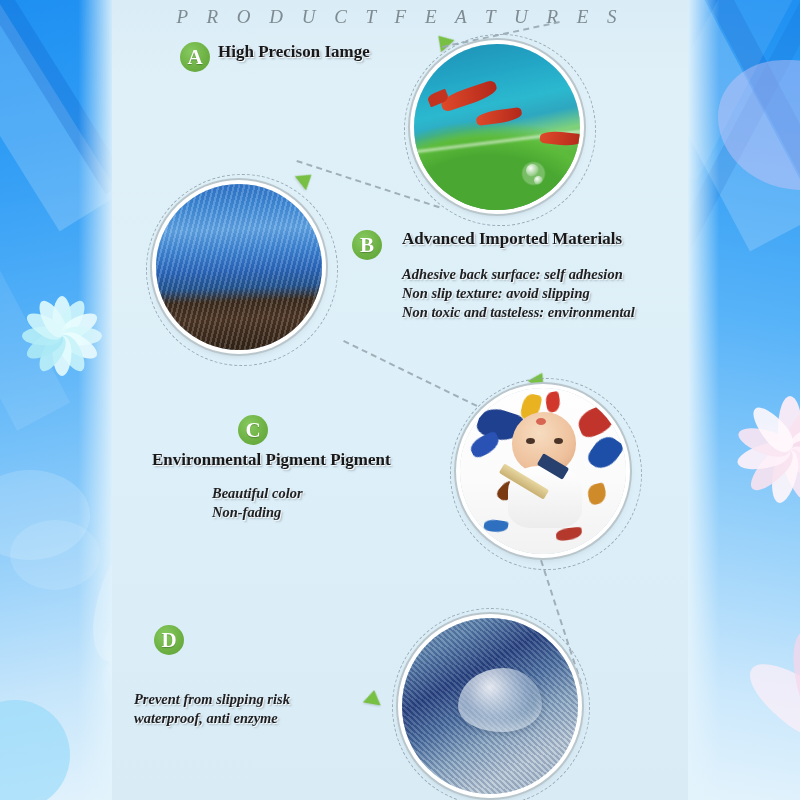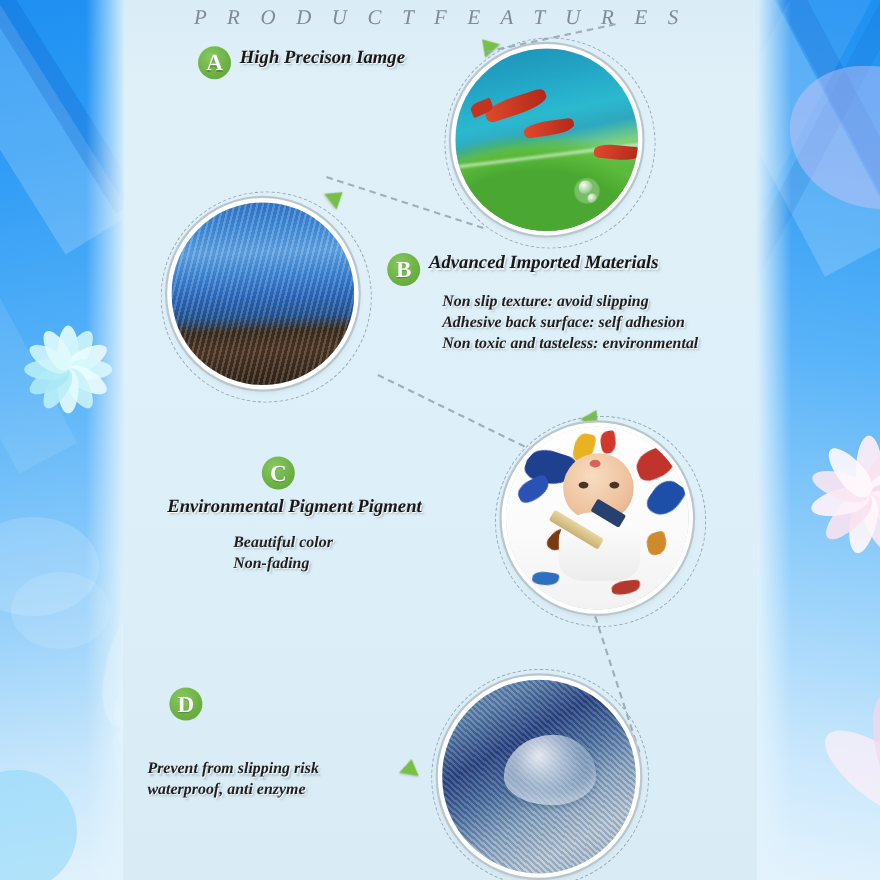--- a/index.html
+++ b/index.html
@@ -85,21 +85,21 @@
     box-shadow:inset 0 -6px 12px rgba(255,255,255,.45), 0 2px 6px rgba(20,40,80,.25);}
 
   
   .badge{position:absolute;width:30px;height:30px;border-radius:50%;
     background:radial-gradient(circle at 38% 32%, #86c95f, #6cb043 60%, #5fa238 100%);
     color:#ffffff;font-family:"Liberation Serif", serif;font-weight:700;font-size:21px;
     line-height:30px;text-align:center;
     text-shadow:0 1px 1px rgba(0,0,0,.25);}
   .heading{position:absolute;font-family:"Liberation Serif", serif;font-weight:700;
     font-size:17px;color:#17181a;white-space:nowrap;
-    text-shadow:1px 1px 0 rgba(255,255,255,.9), 2px 2px 2px rgba(120,135,145,.55);font-style:italic;}
+    text-shadow:1px 1px 0 rgba(255,255,255,.9), 2px 2px 2px rgba(120,135,145,.55);}
   .lines{position:absolute;font-family:"Liberation Serif", serif;font-style:italic;
     font-weight:700;font-size:14.5px;color:#1d1f22;line-height:19px;white-space:nowrap;
     text-shadow:1px 1px 0 rgba(255,255,255,.85), 2px 2px 2px rgba(120,135,145,.5);}
 
   
   .conn{position:absolute;border-top:2px dashed #9aa9b3;opacity:.9;transform-origin:0 0;}
   .arrow{position:absolute;width:0;height:0;
     border-left:9px solid transparent;border-right:9px solid transparent;
     border-bottom:14px solid #77c043;
     filter:drop-shadow(0 1px 1px rgba(0,0,0,.18));}
@@ -203,24 +203,24 @@
 
     <div class="badge" style="left:68px;top:42px;">A</div>
     <div class="heading" style="left:106px;top:42px;">High Precison Iamge</div>
 
     <div class="ring-dash" style="left:34px;top:174px;width:190px;height:190px;"></div>
     <div class="photo" style="left:44px;top:184px;width:166px;height:166px;">
       <div class="img img-fabric"></div>
     </div>
 
     <div class="badge" style="left:240px;top:230px;">B</div>
-    <div class="heading" style="left:278px;top:229px;">Advanced Imported Materials</div>
+    <div class="heading" style="left:290px;top:229px;">Advanced Imported Materials</div>
     <div class="lines" style="left:290px;top:265px;">
+      <div>Adhesive back surface: self adhesion</div>
       <div>Non slip texture: avoid slipping</div>
-      <div>Adhesive back surface: self adhesion</div>
       <div>Non toxic and tasteless: environmental</div>
     </div>
 
     <div class="ring-dash" style="left:338px;top:378px;width:190px;height:190px;"></div>
     <div class="photo" style="left:348px;top:388px;width:166px;height:166px;">
         <div class="img img-baby"></div>
 
         <div class="splat" style="left:18px;top:22px;width:44px;height:30px;background:#1f3f8f;transform:rotate(18deg);"></div>
         <div class="splat" style="left:10px;top:48px;width:30px;height:18px;background:#2a52b5;transform:rotate(-26deg);"></div>
         <div class="splat" style="left:118px;top:20px;width:38px;height:26px;background:#c0342b;transform:rotate(-22deg);"></div>

